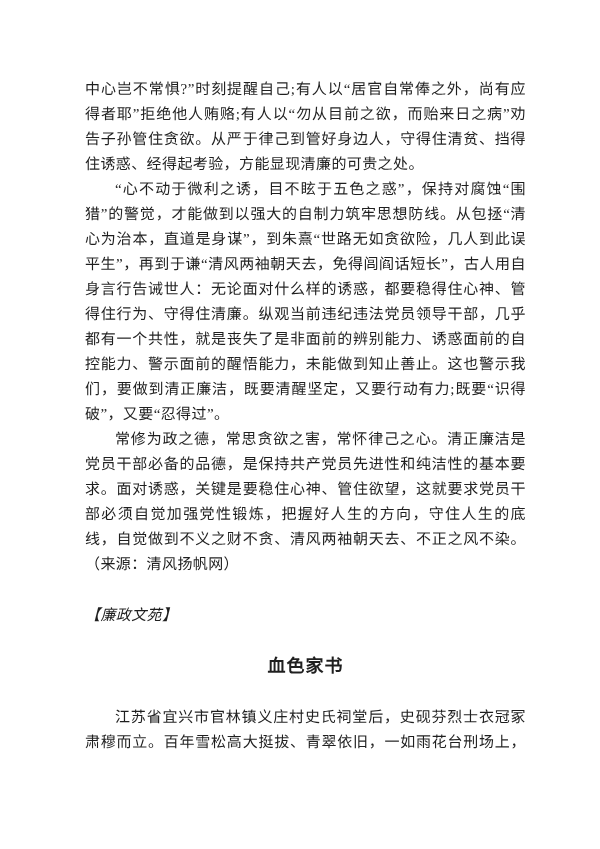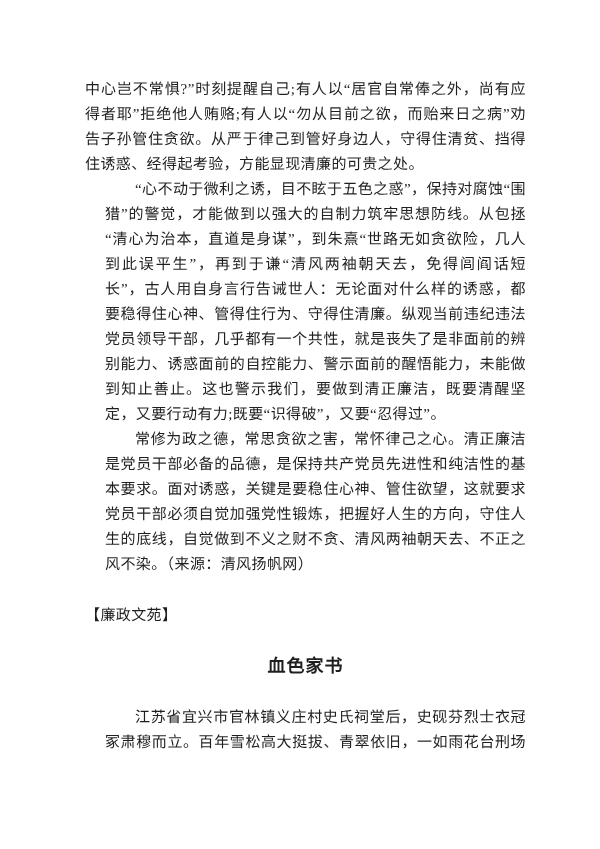--- a/index.html
+++ b/index.html
@@ -26,26 +26,26 @@
     line-height: 25px;
     text-align: justify;
     text-justify: inter-ideograph;
     letter-spacing: 0.4px;
   }
   .para {
     margin: 0;
   }
   .para.indent {
     text-indent: 2em;
-    margin-left: 20px;
   }
   .section-header {
     margin: 26px 0 12px 0;
     font-size: 15px;
     line-height: 25px;
+    font-style: italic;
   }
   .article-title {
     margin: 26px 0 26px 0;
     font-size: 18px;
     font-weight: bold;
     text-align: center;
     line-height: 25px;
     letter-spacing: 1px;
   }
   .footer {

